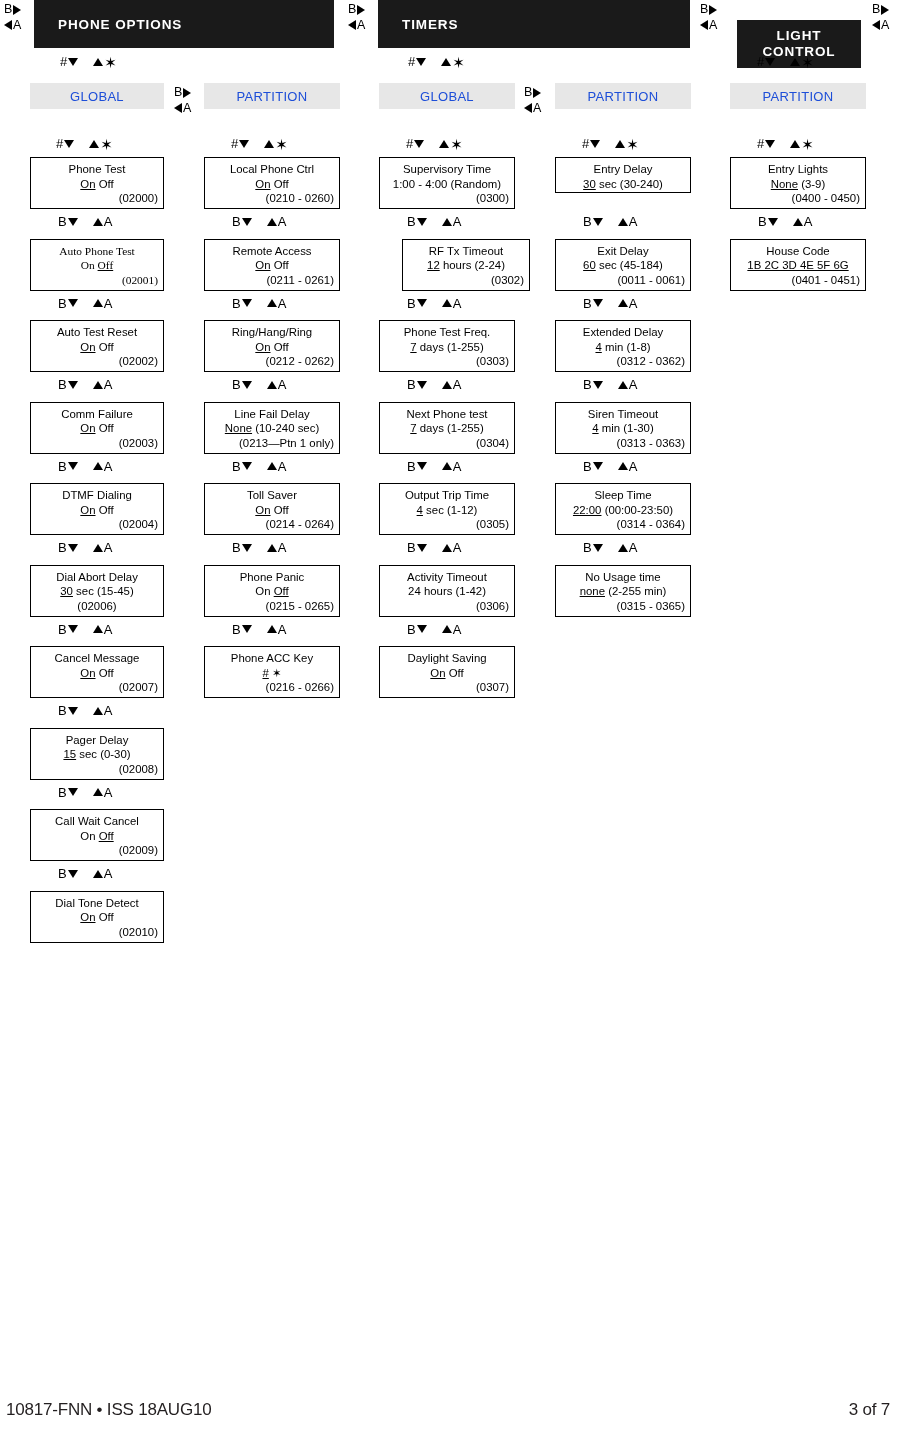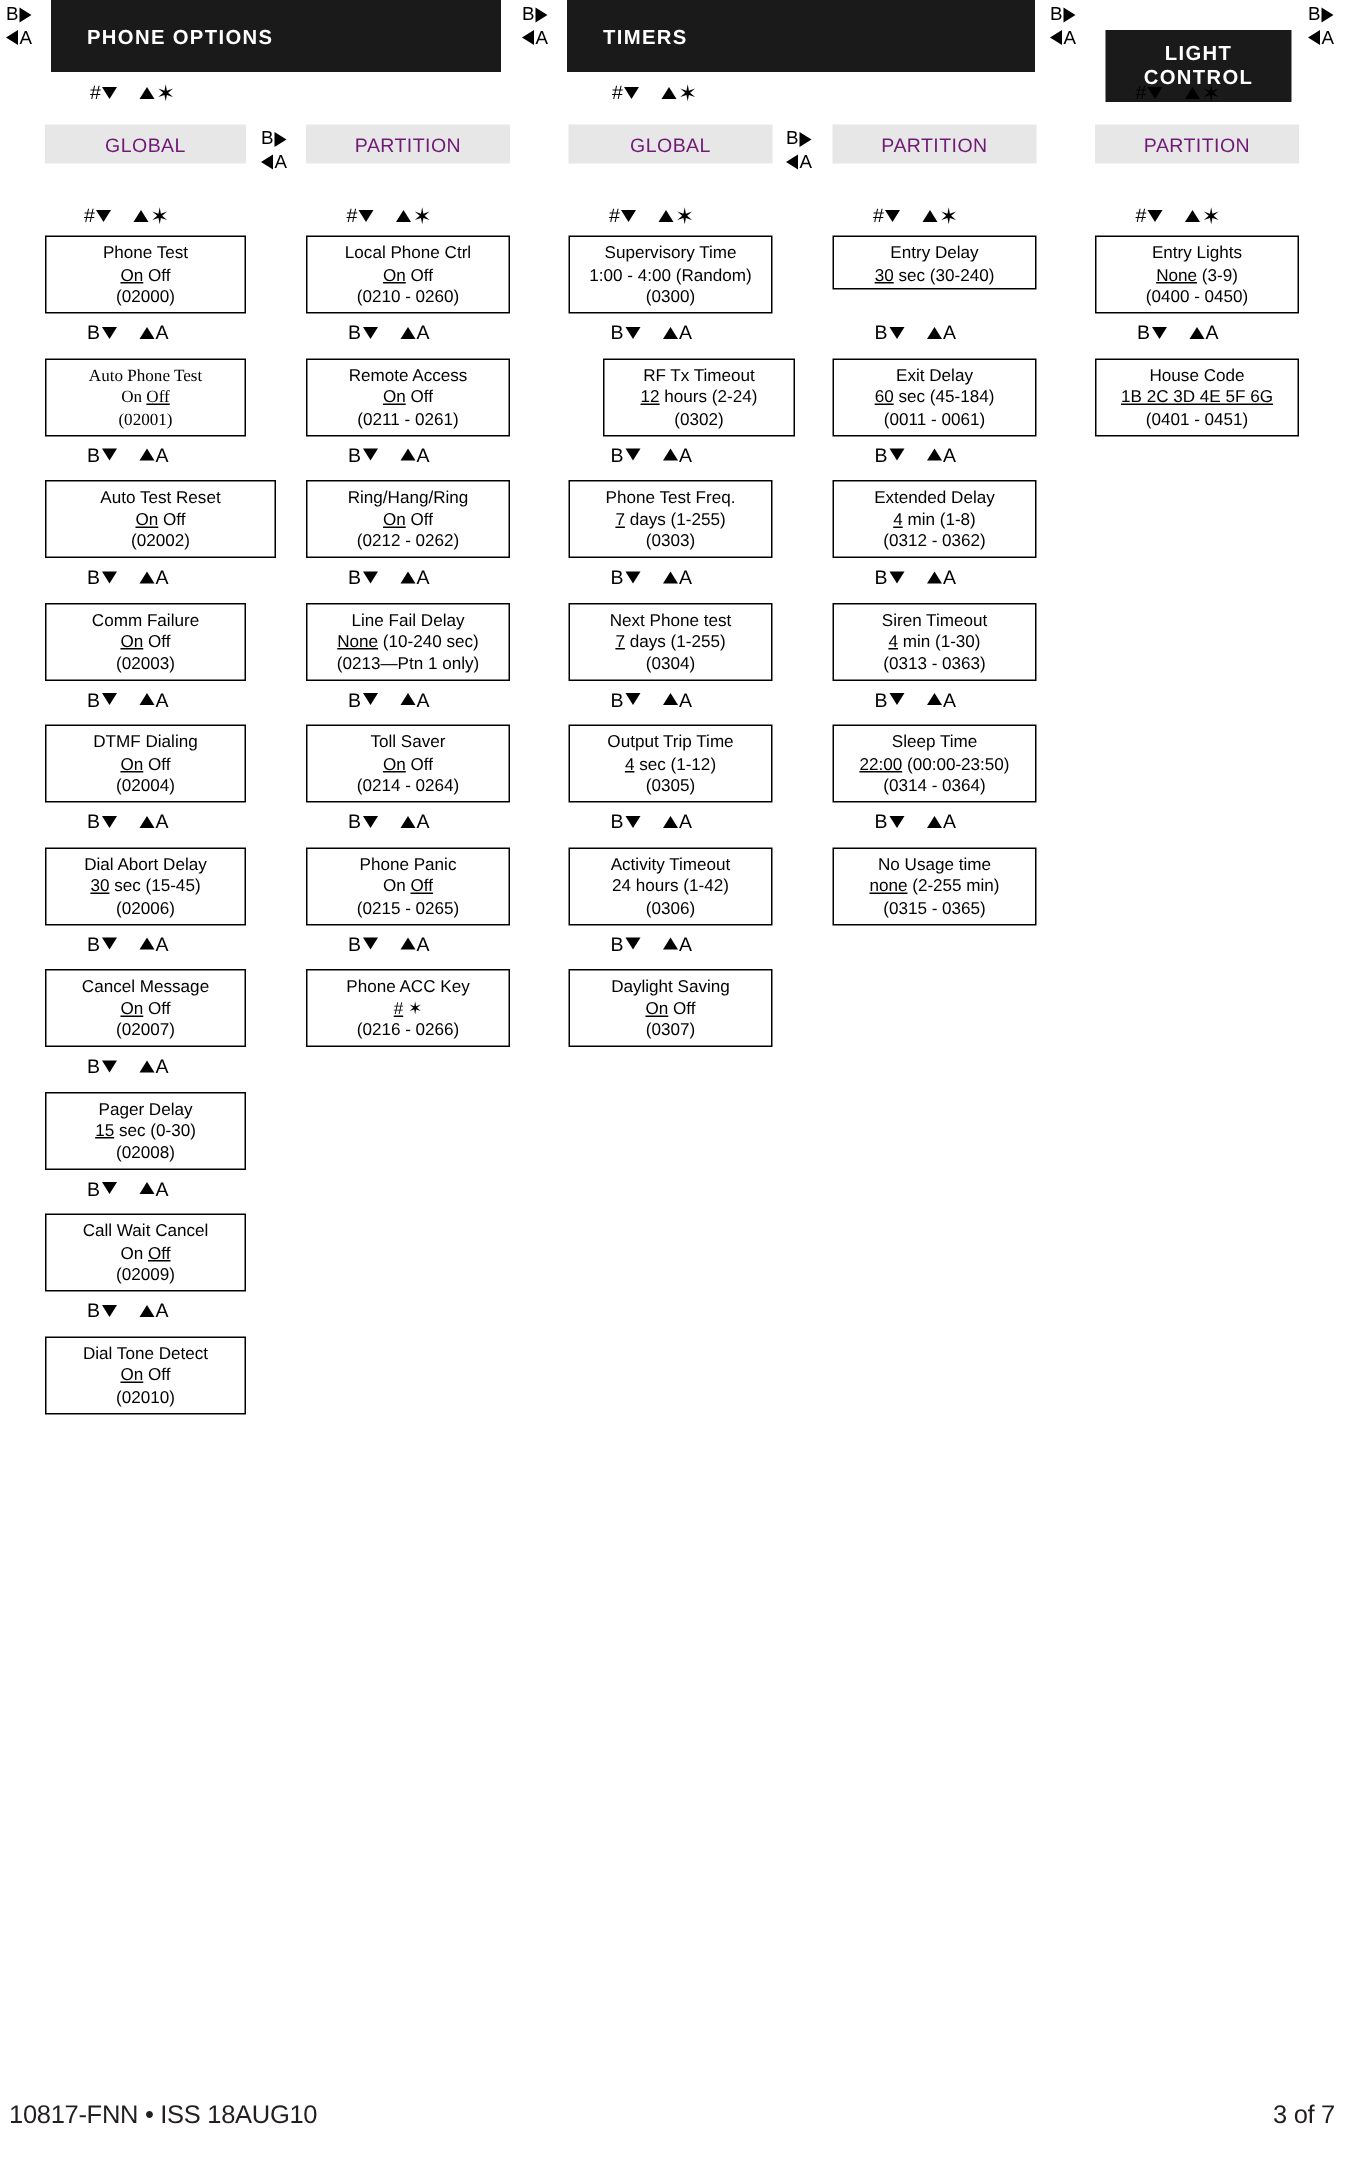--- a/index.html
+++ b/index.html
@@ -37,41 +37,41 @@
   .section-header.center-align {
     justify-content: center;
     text-align: center;
     line-height: 1.18;
     padding: 0 6px;
   }
 
   
   .sub-header {
     background: #e7e7e7;
-    color: #701a75;
+    color: #1d4ed8;
     font-size: 13px;
     display: flex;
     align-items: center;
     justify-content: center;
     height: 26px;
     letter-spacing: 0.3px;
   }
 
   
   .opt-box {
     border: 1px solid #000;
     background: #fff;
     font-size: 11.4px;
     line-height: 1.28;
     padding: 4px 5px 3px 5px;
     overflow: hidden;
   }
   .opt-title { text-align: center; white-space: nowrap; }
   .opt-value { text-align: center; white-space: nowrap; }
-  .opt-code  { text-align: center;   white-space: nowrap; }
+  .opt-code  { text-align: right;   white-space: nowrap; }
   .opt-code.center { text-align: center; }
   .u { text-decoration: underline; }
 
   
   .nav-hash {
     font-size: 13px;
     display: flex;
     align-items: center;
     gap: 15px;
     white-space: nowrap;
@@ -337,21 +337,21 @@
     <div class="abs nav-ba" style="left: 58px; top: 296.5px;">
       <span class="grp">
         <span>B</span>
         <span class="tri-down"></span>
       </span>
       <span class="grp">
         <span class="tri-up"></span>
         <span>A</span>
       </span>
     </div>
-    <div class="abs opt-box" style="left: 30px; top: 320px; width: 154px; height: 52px;">
+    <div class="abs opt-box" style="left: 30px; top: 320px; width: 134px; height: 52px;">
       <div class="opt-title">Auto Test Reset</div>
       <div class="opt-value"><span class="u">On</span><span> Off</span></div>
       <div class="opt-code">(02002)</div>
     </div>
     <div class="abs nav-ba" style="left: 58px; top: 378px;">
       <span class="grp">
         <span>B</span>
         <span class="tri-down"></span>
       </span>
       <span class="grp">

